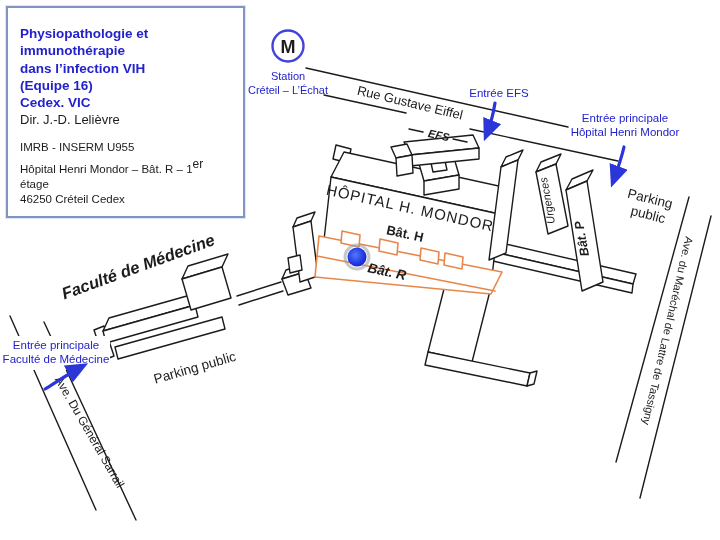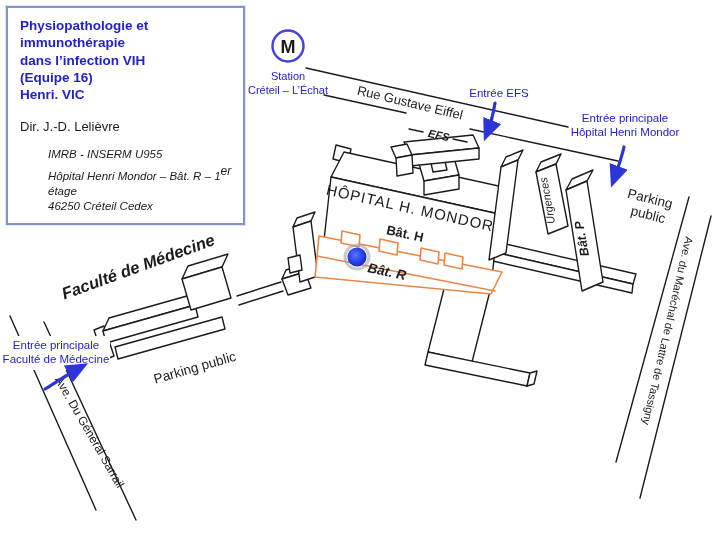--- a/index.html
+++ b/index.html
@@ -1,24 +1,24 @@
 <!DOCTYPE html>
 <html><head>
 <meta charset="utf-8">
 <style>
   html,body{margin:0;padding:0;background:#fff;}
   #stage{position:relative;width:720px;height:540px;background:#ffffff;overflow:hidden;
          font-family:"Liberation Sans",sans-serif;}
   #map{position:absolute;left:0;top:0;}
   
   #infobox{position:absolute;left:6px;top:6px;width:212px;background:#fff;
-           border:2px solid #8294c6;box-shadow:0 0 0 1px #dde6f6;padding:9px 11px 8px 12px;}
+           border:2px solid #8294c6;box-shadow:0 0 0 1px #dde6f6;padding:17px 11px 8px 12px;}
   .ib-title{color:#2222cc;font-weight:bold;font-size:13.5px;line-height:1.28;}
-  .ib-dir{color:#1c1c1c;font-size:13px;line-height:1.3;margin-top:16px;}
-  .ib-it{color:#1c1c1c;font-style:italic;font-size:11.5px;line-height:1.34;margin-top:11px;margin-left:28px;}
+  .ib-dir{color:#1c1c1c;font-size:13px;line-height:1.3;margin-top:1px;}
+  .ib-it{color:#1c1c1c;font-size:11.5px;line-height:1.34;margin-top:11px;}
   .ib-it sup{font-size:12px;}
   
   .ln{stroke:#1b1b1b;stroke-width:1.4;fill:none;stroke-linecap:round;stroke-linejoin:round;}
   .bld{stroke:#1b1b1b;stroke-width:1.4;fill:#ffffff;stroke-linejoin:round;}
   .org{stroke:#e8874a;stroke-width:1.6;fill:#ffffff;stroke-linejoin:round;}
   .orgl{stroke:#e8874a;stroke-width:1.6;fill:none;stroke-linecap:round;}
   .blue-arrow{stroke:#2b35d8;stroke-width:3.2;fill:none;stroke-linecap:round;}
   text{font-family:"Liberation Sans",sans-serif;fill:#1c1c1c;}
   .t-blue{fill:#2222cc;}
   .t-street{font-size:13px;}
@@ -171,21 +171,21 @@
     <text font-size="18" font-weight="bold" fill="#333333" x="288" y="52.5" text-anchor="middle">M</text>
     <text class="t-blue t-small" x="288" y="80" text-anchor="middle">Station</text>
     <text class="t-blue t-small" x="288" y="94" text-anchor="middle">Créteil – L’Échat</text>
   </g>
 </svg>
 
 <div id="infobox">
   <div class="ib-title">Physiopathologie et immunothérapie</div>
   <div class="ib-title">dans l’infection VIH</div>
   <div class="ib-title">(Equipe 16)</div>
-  <div class="ib-title">Henri. VIC</div>
+  <div class="ib-title">Cedex. VIC</div>
   <div class="ib-dir">Dir. J.-D. Lelièvre</div>
   <div class="ib-it">
     <div>IMRB - INSERM U955</div>
     <div><span>Hôpital Henri Mondor – Bât. R – 1</span><sup>er</sup><span> étage</span></div>
     <div>46250 Créteil Cedex</div>
   </div>
 </div>
 
 </div>
 

